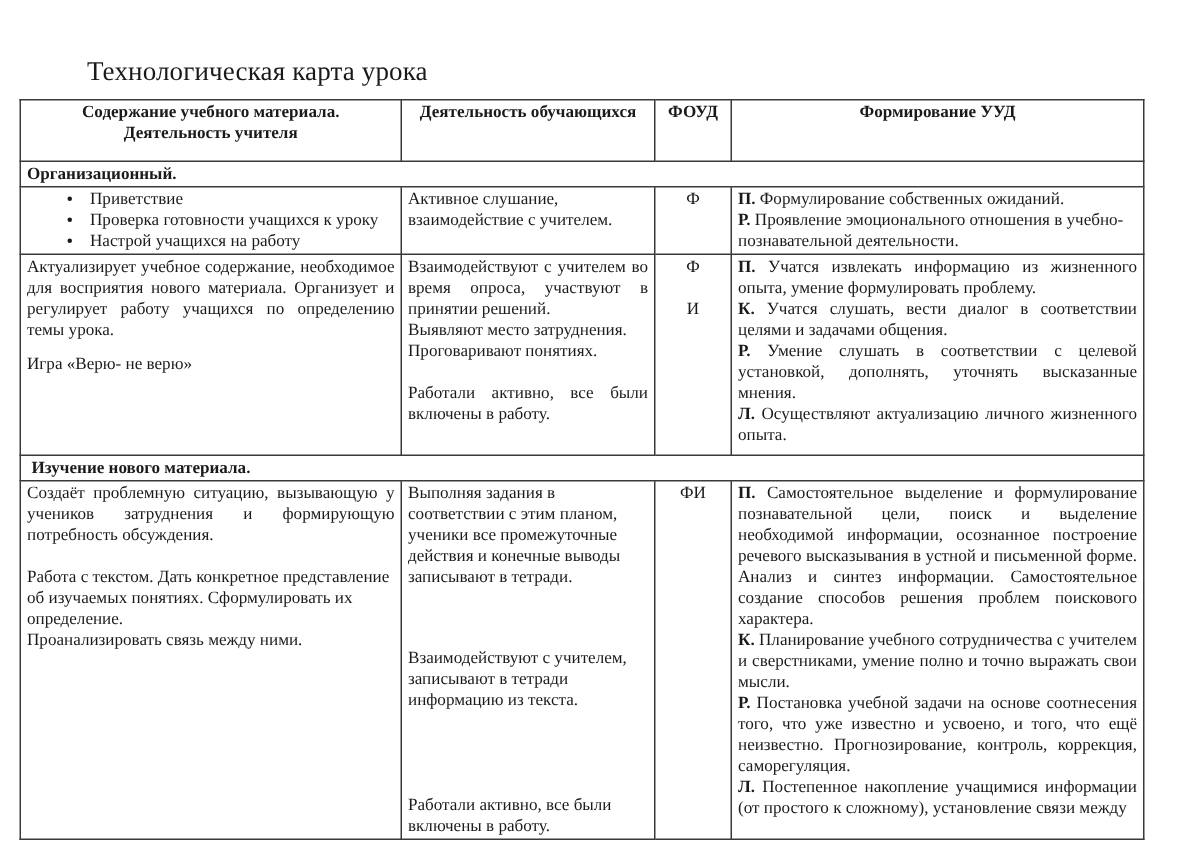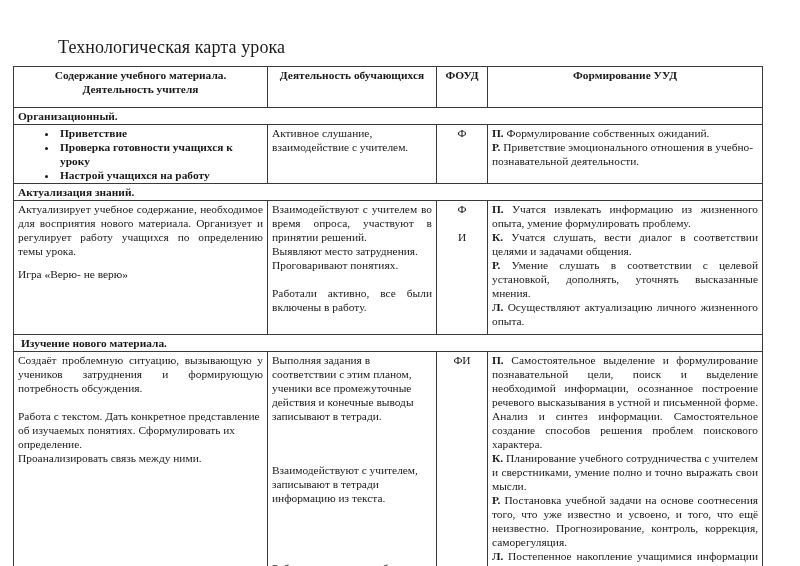--- a/index.html
+++ b/index.html
@@ -29,21 +29,21 @@
     font-weight: bold; text-align: center;
     height: 38px;
   }
   col.c1 { width: 254px; }
   col.c2 { width: 169px; }
   col.c3 { width: 51px; }
   col.c4 { width: 275px; }
   .section td {
     font-weight: bold; padding-top: 0; padding-bottom: 0;
   }
-  ul.bullets { margin: 0; padding-left: 40px; font-weight: bold; }
+  ul.bullets { margin: 0; padding-left: 40px; }
   ul.bullets li { list-style: disc; padding-left: 2px; }
   .just { text-align: justify; }
   .center { text-align: center; }
   .p { margin: 0; }
   .gap { height: 9px; }
   .gap-lg { height: 14px; }
   .gap-xl { height: 40px; }
   .gap-xxl { height: 56px; }
   b.key { font-weight: bold; }
 </style>
@@ -80,27 +80,24 @@
         <ul class="bullets">
           <li>Приветствие</li>
           <li>Проверка готовности учащихся к уроку</li>
           <li>Настрой учащихся на работу</li>
         </ul>
       </td>
       <td>Активное слушание, взаимодействие с учителем.</td>
       <td class="center">Ф</td>
       <td>
         <p class="p"><b class="key">П.</b><span> Формулирование собственных ожиданий.</span></p>
-        <p class="p"><b class="key">Р.</b><span> Приветствие эмоционального отношения в учебно-познавательной деятельности.</span></p>
+        <p class="p"><b class="key">Р.</b><span> Проявление эмоционального отношения в учебно-познавательной деятельности.</span></p>
       </td>
     </tr>
 
-    <tr class="section">
-      <td colspan="4">Актуализация знаний.</td>
-    </tr>
     <tr>
       <td class="just" style="height:131px;">
         <p class="p">Актуализирует учебное содержание, необходимое для восприятия нового материала. Организует и регулирует работу учащихся по определению темы урока.</p>
         <div class="gap"></div>
         <p class="p">Игра «Верю- не верю»</p>
       </td>
       <td class="just">
         <p class="p">Взаимодействуют с учителем во время опроса, участвуют в принятии решений.</p>
         <p class="p">Выявляют место затруднения.</p>
         <p class="p">Проговаривают понятиях.</p>

